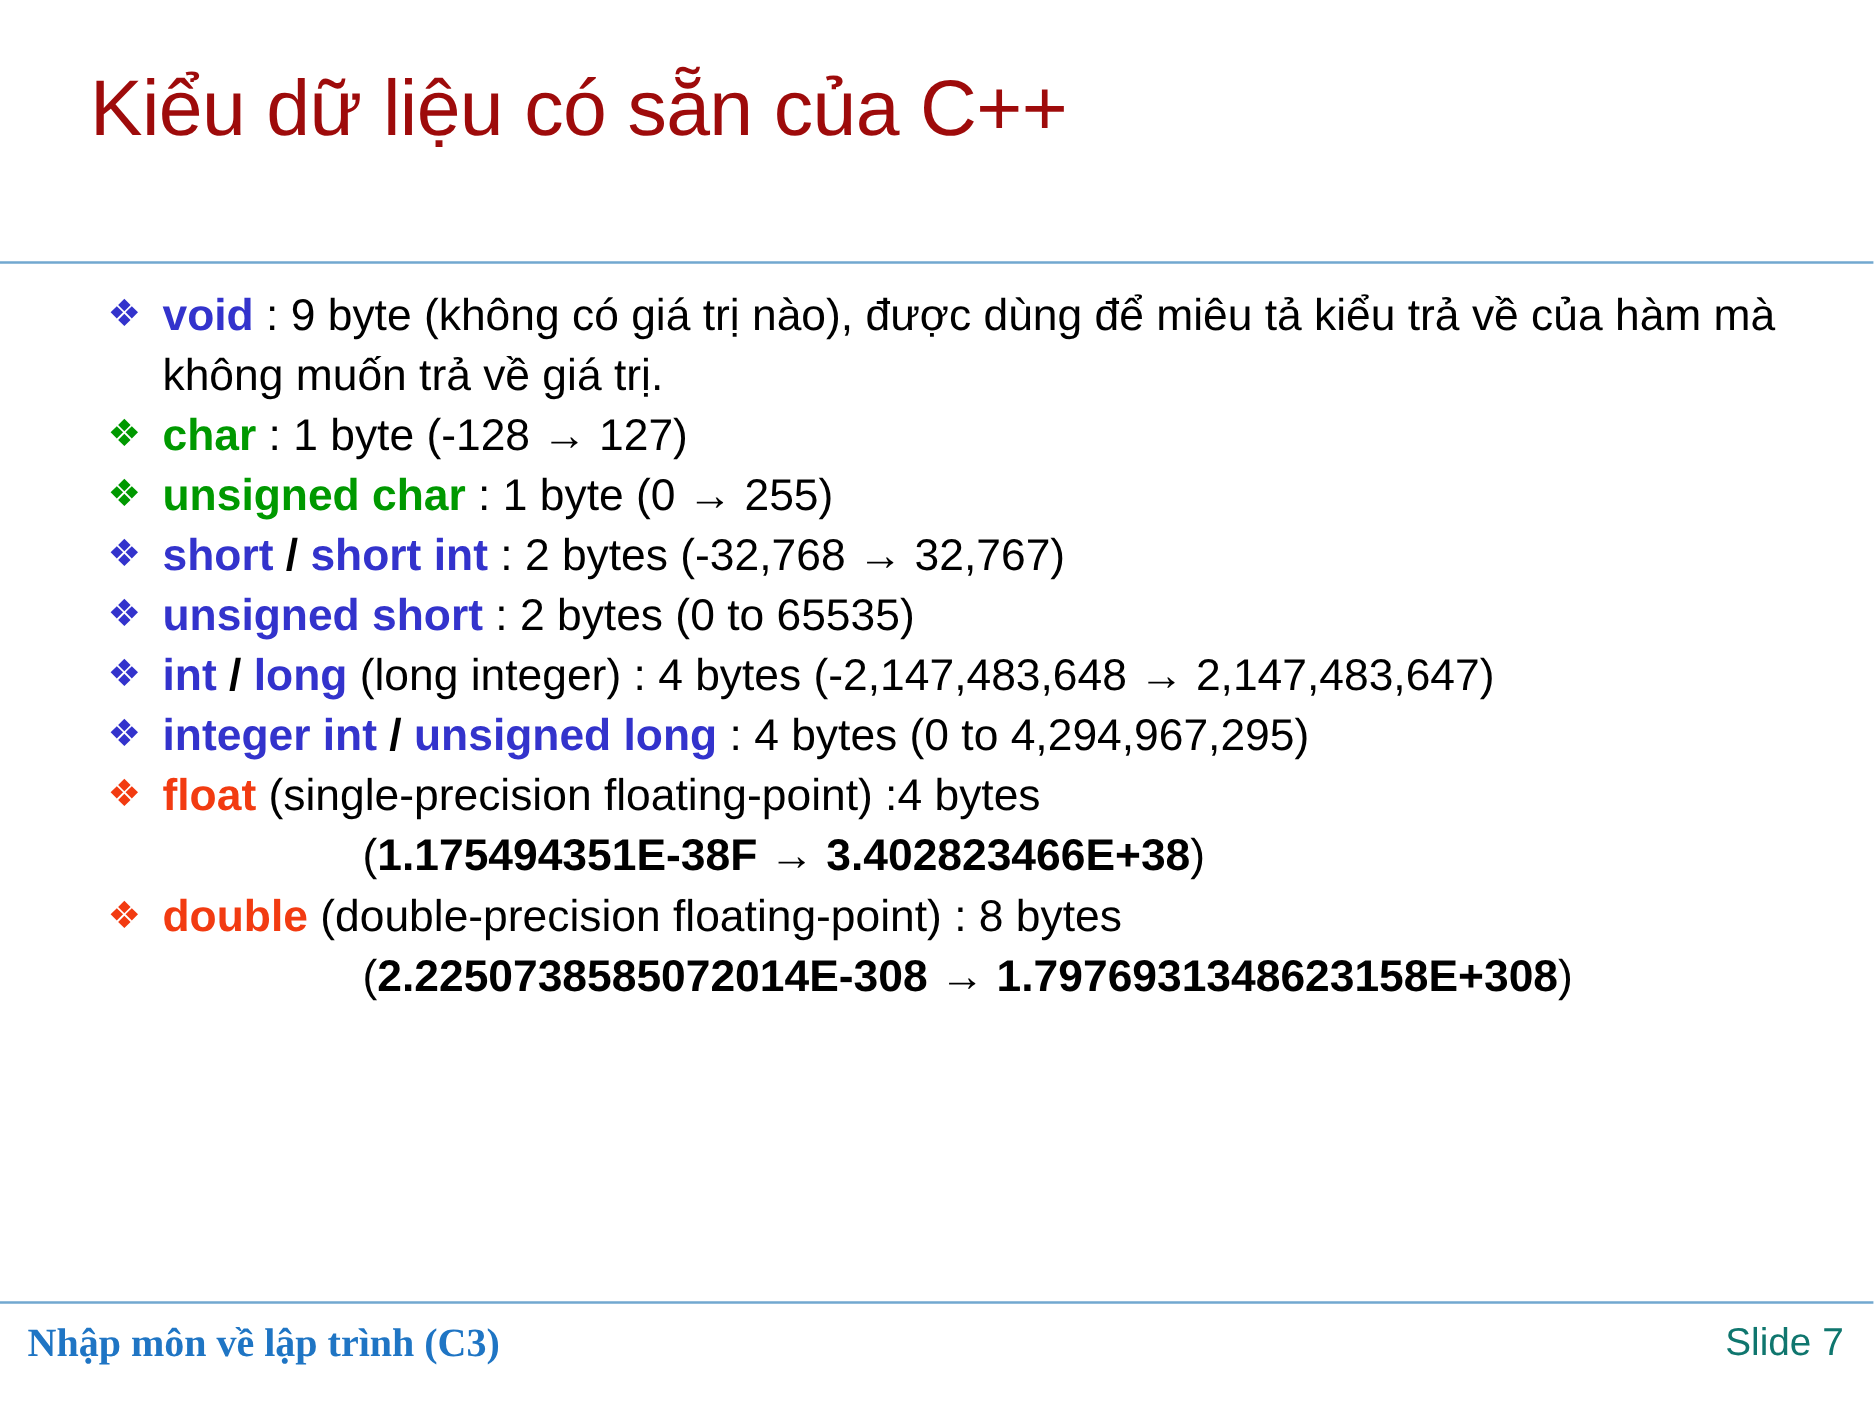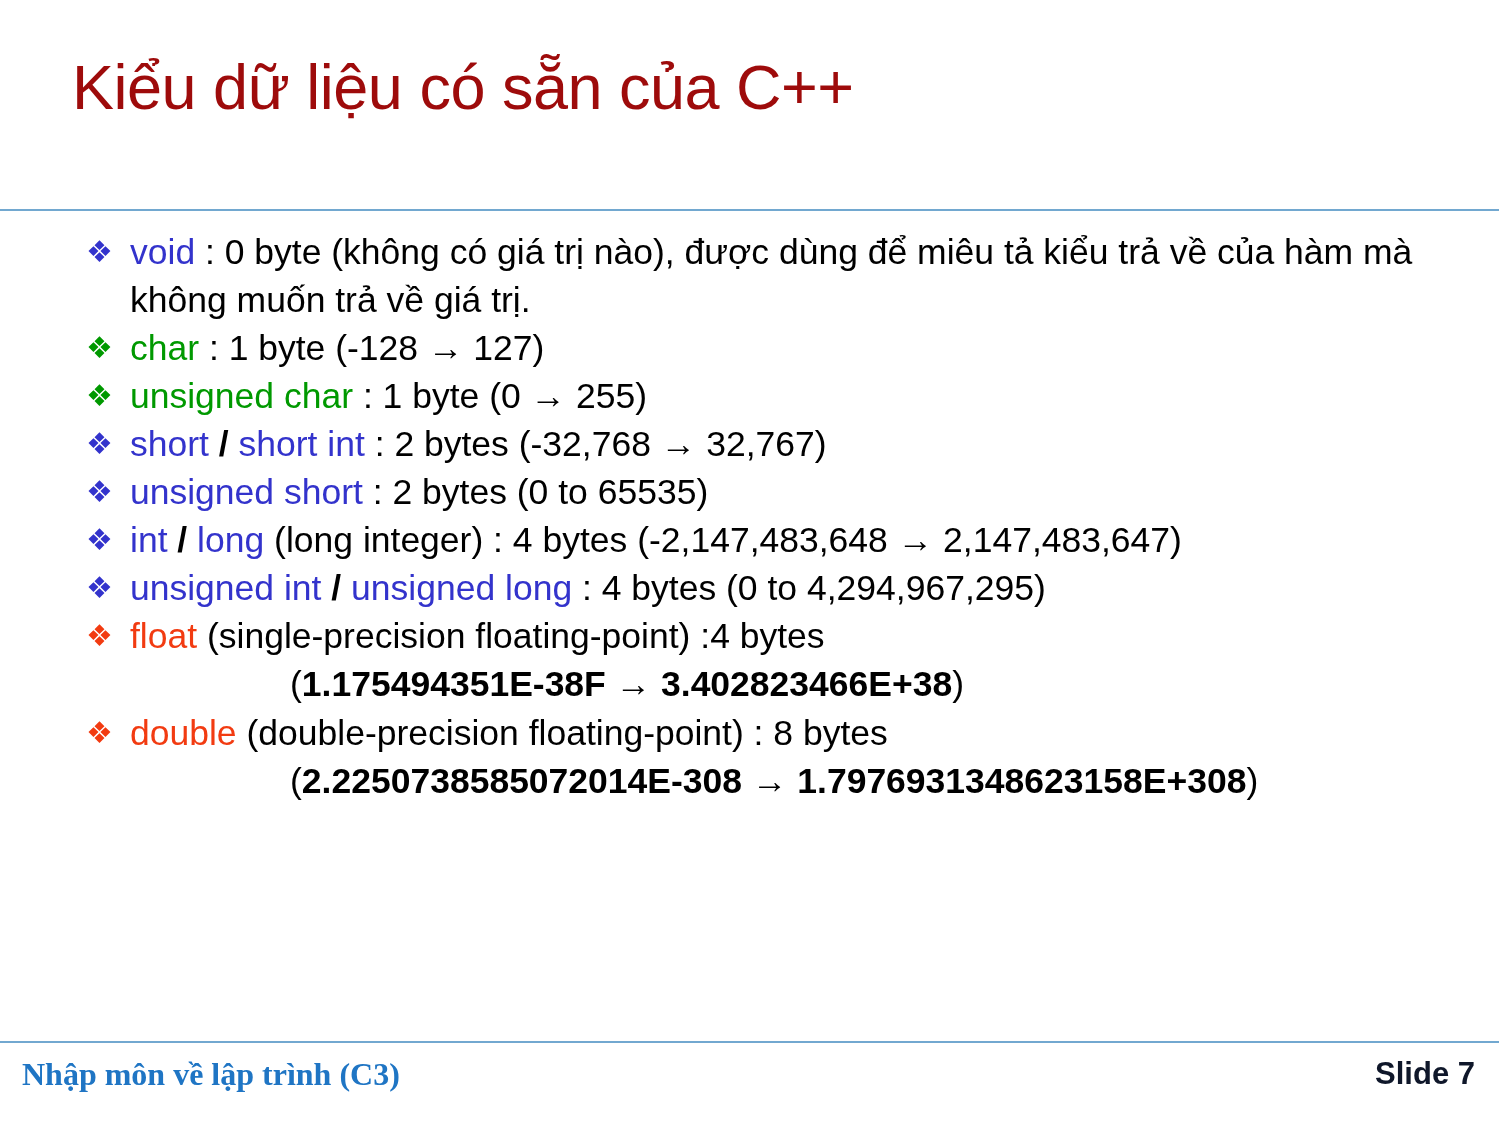--- a/index.html
+++ b/index.html
@@ -64,21 +64,21 @@
     line-height: 48px;
     text-align: left;
     padding-left: 4px;
     box-sizing: border-box;
   }
   .row-text {
     flex: 1;
     position: relative;
     white-space: normal;
   }
-  .kw { font-weight: normal; }
+  .kw { font-weight: bold; }
   .blue   { color: #3333CC; }
   .green  { color: #009900; }
   .orange { color: #F23B11; }
   .sep    { color: #000000; font-weight: bold; }
 
   
   .cont {
     font-size: 35.5px;
     line-height: 49px;
     color: #000000;
@@ -112,39 +112,39 @@
     font-weight: bold;
     font-size: 32px;
     color: #1F75C4;
     white-space: nowrap;
   }
   .footer-right {
     position: absolute;
     right: 24px;
     top: 1056px;
     font-family: "Liberation Sans", sans-serif;
-    font-weight: bold;
+    font-weight: normal;
     font-size: 31px;
-    color: #0f172a;
+    color: #0f766e;
     white-space: nowrap;
   }
 </style>
 </head>
 <body>
 
 <div class="slide">
 
   <div class="title">Kiểu dữ liệu có sẵn của C++</div>
 
   <div class="title-rule"></div>
 
   <div class="body" id="bullet-list">
       <div class="row">
         <div class="bullet blue">❖</div>
-        <div class="row-text"><span class="kw blue">void</span><span> : 0 byte (không có giá trị nào), được dùng để miêu tả kiểu trả về của hàm mà không muốn trả về giá trị.</span></div>
+        <div class="row-text"><span class="kw blue">void</span><span> : 9 byte (không có giá trị nào), được dùng để miêu tả kiểu trả về của hàm mà không muốn trả về giá trị.</span></div>
       </div>
       <div class="row">
         <div class="bullet green">❖</div>
         <div class="row-text"><span class="kw green">char</span><span> : 1 byte (-128 → 127)</span></div>
       </div>
       <div class="row">
         <div class="bullet green">❖</div>
         <div class="row-text"><span class="kw green">unsigned char</span><span> : 1 byte (0 → 255)</span></div>
       </div>
       <div class="row">
@@ -154,21 +154,21 @@
       <div class="row">
         <div class="bullet blue">❖</div>
         <div class="row-text"><span class="kw blue">unsigned short</span><span> : 2 bytes (0 to 65535)</span></div>
       </div>
       <div class="row">
         <div class="bullet blue">❖</div>
         <div class="row-text"><span class="kw blue">int</span><span class="sep"> / </span><span class="kw blue">long</span><span> (long integer) : 4 bytes (-2,147,483,648 → 2,147,483,647)</span></div>
       </div>
       <div class="row">
         <div class="bullet blue">❖</div>
-        <div class="row-text"><span class="kw blue">unsigned int</span><span class="sep"> / </span><span class="kw blue">unsigned long</span><span> : 4 bytes (0 to 4,294,967,295)</span></div>
+        <div class="row-text"><span class="kw blue">integer int</span><span class="sep"> / </span><span class="kw blue">unsigned long</span><span> : 4 bytes (0 to 4,294,967,295)</span></div>
       </div>
       <div class="row">
         <div class="bullet orange">❖</div>
         <div class="row-text"><span class="kw orange">float</span><span> (single-precision floating-point) :4 bytes</span><div class="cont"><span>(</span><b>1.175494351E-38F → 3.402823466E+38</b><span>)</span></div></div>
       </div>
       <div class="row">
         <div class="bullet orange">❖</div>
         <div class="row-text"><span class="kw orange">double</span><span> (double-precision floating-point) : 8 bytes</span><div class="cont"><span>(</span><b>2.2250738585072014E-308  →  1.7976931348623158E+308</b><span>)</span></div></div>
       </div>
     </div>

